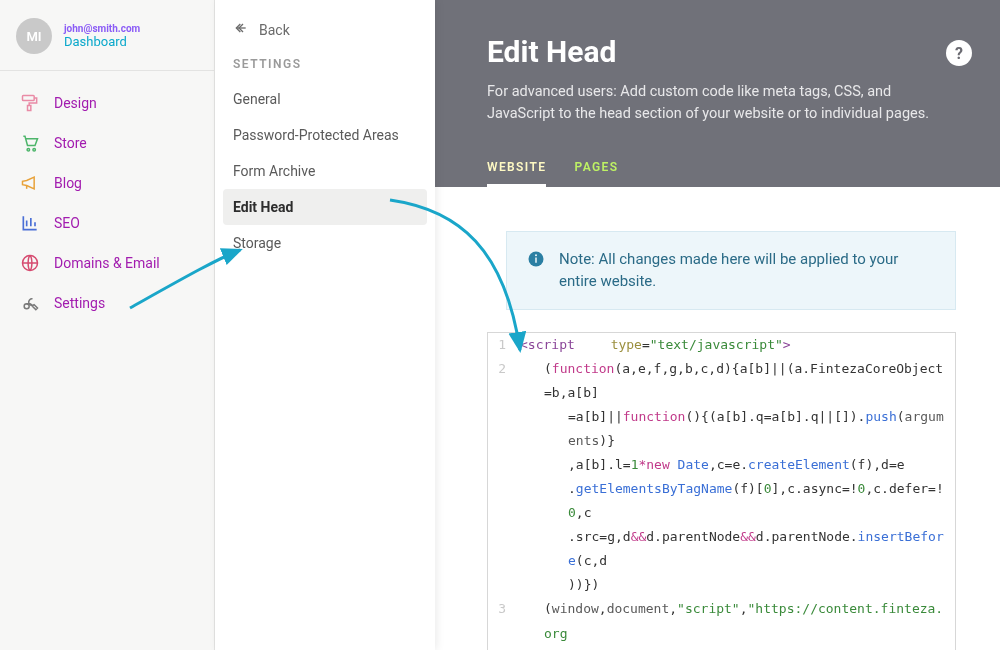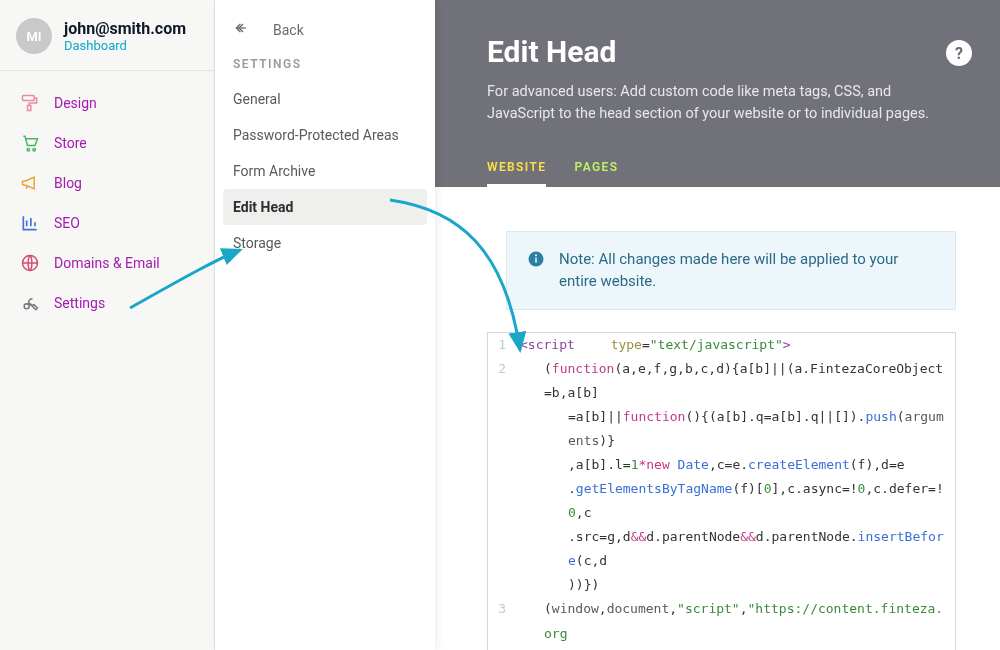--- a/index.html
+++ b/index.html
@@ -4,45 +4,45 @@
 <style>
 * { margin: 0; padding: 0; box-sizing: border-box; }
 body { font-family: -apple-system, BlinkMacSystemFont, "Segoe UI", Roboto, sans-serif; font-size: 14px; color: #333; background: #fff; overflow: hidden; }
 .app { display: flex; width: 1000px; height: 650px; position: relative; }
 
 
 .sidebar-left { width: 215px; background: #f7f7f6; border-right: 1px solid #e3e3e2; display: flex; flex-direction: column; }
 .user-block { display: flex; align-items: center; padding: 18px 16px 16px 16px; gap: 12px; }
 .avatar { width: 36px; height: 36px; border-radius: 50%; background: #c9c9c9; color: #fff; display: flex; align-items: center; justify-content: center; font-size: 13px; font-weight: 600; }
 .user-info { display: flex; flex-direction: column; }
-.user-email { font-weight: 700; color: #0f172a; font-size: 16px; }
+.user-email { font-weight: 700; color: #8b5cf6; font-size: 10px; }
 .user-sub { color: #0aa8cb; font-size: 13px; }
 .divider { height: 1px; background: #e3e3e2; margin: 0 0 8px 0; }
 .nav { list-style: none; padding: 4px 8px; }
 .nav-item { display: flex; align-items: center; gap: 14px; padding: 10px 12px; color: #a21caf; cursor: pointer; border-radius: 4px; }
 .nav-icon { width: 20px; height: 20px; display: inline-flex; align-items: center; justify-content: center; }
 .nav-icon svg { width: 20px; height: 20px; }
 
 
 .sidebar-settings { width: 220px; background: #fff; box-shadow: 2px 0 8px rgba(0,0,0,0.08); display: flex; flex-direction: column; padding: 16px 8px; z-index: 2; }
-.back-row { display: flex; align-items: center; gap: 24px; padding: 4px 10px 18px 10px; color: #6b6b6b; cursor: pointer; font-size: 14px; }
+.back-row { display: flex; align-items: center; gap: 10px; padding: 4px 10px 18px 10px; color: #6b6b6b; cursor: pointer; font-size: 14px; }
 .settings-heading { font-size: 12px; letter-spacing: 1.5px; color: #9a9a9a; padding: 0 10px 10px 10px; font-weight: 600; }
 .settings-list { list-style: none; }
 .settings-item { padding: 10px 10px; color: #5a5a5a; cursor: pointer; border-radius: 4px; font-size: 14px; }
 .settings-item.active { background: #efefee; color: #2d2d2d; font-weight: 700; }
 
 
 .main { flex: 1; display: flex; flex-direction: column; }
 .main-header { background: #707179; color: #fff; padding: 34px 52px 0 52px; position: relative; }
 .help-btn { position: absolute; right: 28px; top: 40px; width: 26px; height: 26px; border-radius: 50%; background: #fff; color: #6b6b72; display: flex; align-items: center; justify-content: center; font-weight: 700; cursor: pointer; font-size: 16px; }
 .page-title { font-size: 30px; font-weight: 700; margin-bottom: 12px; }
 .page-desc { font-size: 14.5px; line-height: 1.55; color: #e8e8ea; max-width: 540px; margin-bottom: 24px; }
 .tabs { display: flex; gap: 28px; font-size: 12px; letter-spacing: 1.4px; }
 .tab { padding: 10px 0; color: #bef264; cursor: pointer; border-bottom: 3px solid transparent; font-weight: 600; }
-.tab.active { color: #fde047; border-bottom-color: #fff; }
+.tab.active { color: #fef9c3; border-bottom-color: #fff; }
 
 .main-body { padding: 44px 44px 24px 52px; overflow: auto; flex: 1; }
 .note-box { background: #edf6fa; border: 1px solid #d7e9f1; padding: 16px 20px; display: flex; gap: 14px; align-items: flex-start; margin-bottom: 22px; margin-left: 19px; }
 .note-icon { color: #2b7fa3; flex-shrink: 0; margin-top: 2px; }
 .note-text { color: #2b6b87; font-size: 15px; line-height: 1.5; }
 
 .code-box { border: 1px solid #d7d7d7; font-family: "Menlo", "Monaco", "Consolas", monospace; font-size: 13px; line-height: 1.85; }
 .code-line { display: flex; }
 .gutter { width: 26px; text-align: right; padding-right: 8px; color: #c9c9c9; user-select: none; flex-shrink: 0; border-right: 0; }
 .code-content { flex: 1; padding-left: 6px; padding-right: 10px; white-space: pre-wrap; word-break: break-all; }

